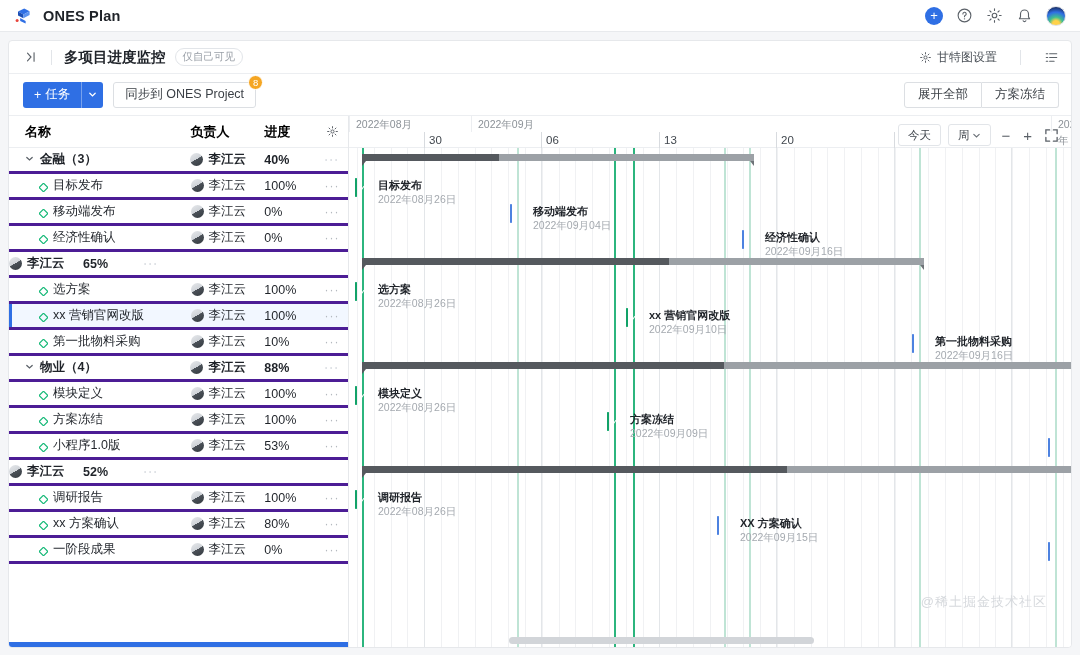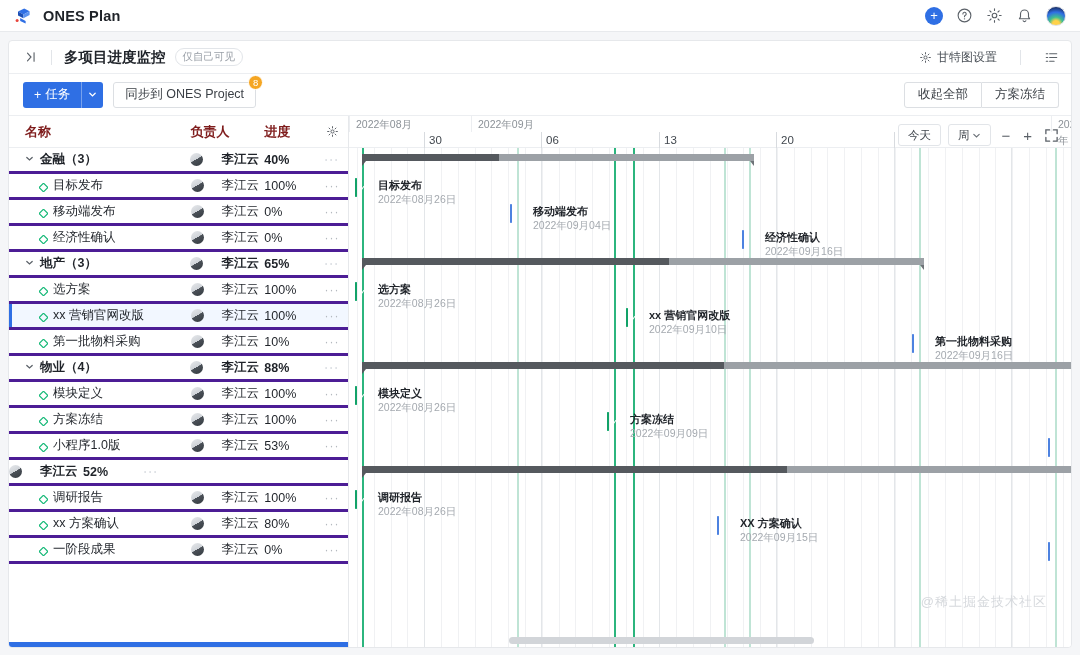--- a/index.html
+++ b/index.html
@@ -90,40 +90,40 @@
   .seg:last-child { border-radius:0 3px 3px 0; border-left:none; }
 
   
   .body { display:flex; height:531px; }
   .left-pane { width:340px; flex:none; border-right:1px solid #e6e8eb; background:#fff; position:relative; }
   .right-pane { flex:1; position:relative; overflow:hidden; background:#fff; }
 
   
   .thead {
     height:32px; display:flex; align-items:center; border-bottom:1px solid #eceef1;
-    font-size:13px; font-weight:700; color:#7f1d1d; background:#fff;
+    font-size:13px; font-weight:700; color:#000000; background:#fff;
   }
   .c-name { width:182px; padding-left:16px; }
   .c-owner { width:74px; }
   .c-prog { width:52px; }
   .c-gear { width:32px; display:flex; justify-content:center; color:#5b6168; }
   .trow {
     height:26px; display:flex; align-items:center; font-size:12.5px; color:#1f2329;
     border-bottom:3px solid #4c1d95; position:relative; background:#fff;
   }
   .trow.group { font-weight:700; }
   .trow.selected { background:#f2f7ff; }
   .trow.selected::before{
     content:""; position:absolute; left:0; top:0; bottom:0; width:3px; background:#2f6fe4;
   }
   .trow .c-name { display:flex; align-items:center; gap:5px; }
   .caret { width:10px; color:#6b7178; font-size:9px; display:inline-block; }
   .ms-dot { width:9px; height:9px; flex:none; }
   .indent { padding-left:30px; }
-  .owner { display:flex; align-items:center; gap:18px; color:#1f2329; }
+  .owner { display:flex; align-items:center; gap:5px; color:#1f2329; }
   .owner-av {
     width:13px;height:13px;border-radius:50%;flex:none;
     background:linear-gradient(150deg,#e7e9ec 0%,#cfd3d8 48%,#4b5158 49%,#343a40 100%);
   }
   .prog { color:#1f2329; }
   .dots { color:#b4b9bf; letter-spacing:1px; font-size:12px; }
   .trow.group .dots { color:#dfe2e6; }
 
   
   .gantt-head { height:32px; border-bottom:1px solid #eceef1; position:relative; background:#fff; }
@@ -272,21 +272,21 @@
       <button class="btn-primary-caret">
         <svg width="9" height="9" viewBox="0 0 10 10" fill="none" stroke="#fff" stroke-width="1.4" stroke-linecap="round">
             <path d="M2 3.6 L5 6.6 L8 3.6"></path>
           </svg>
       </button>
       <span class="sync-wrap">
         <button class="btn-ghost">同步到 ONES Project</button>
         <span class="badge-count">8</span>
       </span>
       <div class="toolbar-right">
-        <button class="seg">收起全部</button>
+        <button class="seg">展开全部</button>
         <button class="seg">方案冻结</button>
       </div>
     </div>
 
     <div class="body">
 
       <div class="left-pane">
         <div class="thead">
           <div class="c-name">名称</div>
           <div class="c-owner">负责人</div>
@@ -357,26 +357,20 @@
               <div class="c-owner">
                 <span class="owner">
                   <span class="owner-av"></span>
                   <span>李江云</span>
                 </span>
               </div>
               <div class="c-prog prog">0%</div>
               <div class="c-gear dots">···</div>
             </div>
             <div class="trow group">
-              <div class="c-name">
-                <span class="caret"><svg width="9" height="9" viewBox="0 0 10 10" fill="none" stroke="#5b6168" stroke-width="1.4" stroke-linecap="round">
-                    <path d="M2 3.8 L5 6.6 L8 3.8"></path>
-                  </svg></span>
-                <span>地产（3）</span>
-              </div>
               <div class="c-owner">
                 <span class="owner">
                   <span class="owner-av"></span>
                   <span>李江云</span>
                 </span>
               </div>
               <div class="c-prog prog">65%</div>
               <div class="c-gear dots">···</div>
             </div>
             <div class="trow">

